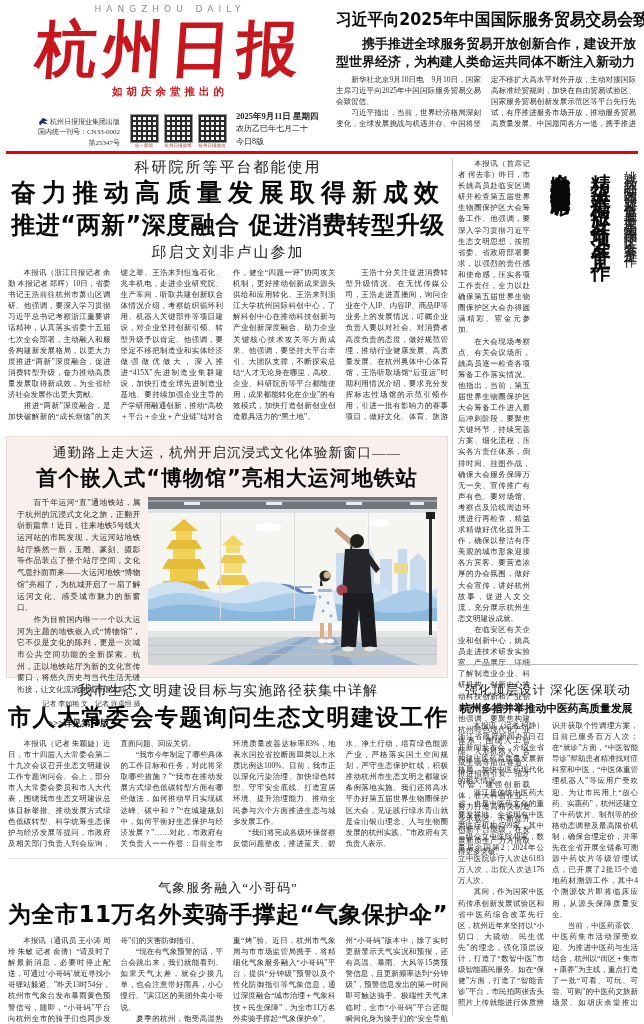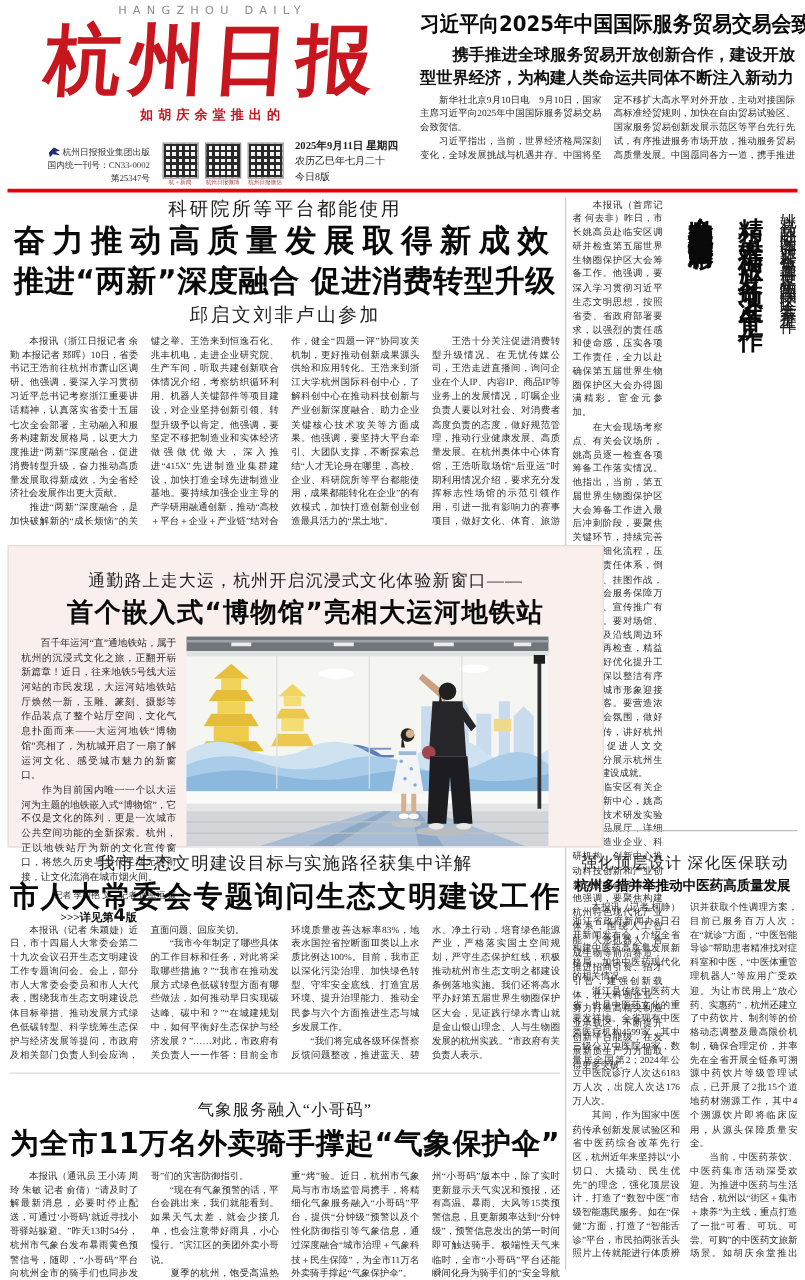--- a/index.html
+++ b/index.html
@@ -66,22 +66,22 @@
   .rs-kicker{font-size:13.5px;color:#1c1c1c;width:26px;letter-spacing:3px;padding-top:2px;}
 
   
   #tcm-story{left:458px;top:664px;width:180px;height:356px;border-top:1px solid #bbb;padding-top:17px;box-sizing:border-box;}
   #tcm-story .kicker{font-size:12.5px;letter-spacing:1px;}
   .tcm-h{font-size:11px;white-space:nowrap;transform:scaleX(0.98);transform-origin:left center;
          letter-spacing:0;margin:2px 0 4px;}
   .tcm-body{height:292px;}
 
   
-  #feature{left:6px;top:436px;width:477px;height:242px;background:#f9f0ee;border:1px solid #e8dad7;
-           box-sizing:border-box;padding:19px 10px 6px;}
+  #feature{left:6px;top:436px;width:442px;height:242px;background:#f9f0ee;border:1px solid #e8dad7;
+           box-sizing:border-box;padding:7px 10px 6px;}
   #feature .kicker{font-size:13.5px;letter-spacing:1px;}
   .ft-h{font-size:21px;letter-spacing:1px;margin:2px 0 5px;}
   .ft-row{display:flex;gap:8px;}
   .ft-textcol{width:124px;display:flex;flex-direction:column;}
   .ft-body{flex:1;font-size:7.8px;line-height:1.5;text-align:justify;white-space:pre-line;color:#2a2a2a;overflow:hidden;}
   .ft-credit{font-size:7px;text-align:right;color:#333;margin-top:3px;}
   .ft-jump{font-size:9px;font-weight:bold;text-align:center;color:#111;margin-top:4px;}
   .ft-jump .pg{font-size:14px;font-family:"DejaVu Sans",sans-serif;}
   .photo-frame{width:290px;height:168px;background:#eef0f2;overflow:hidden;}
 

